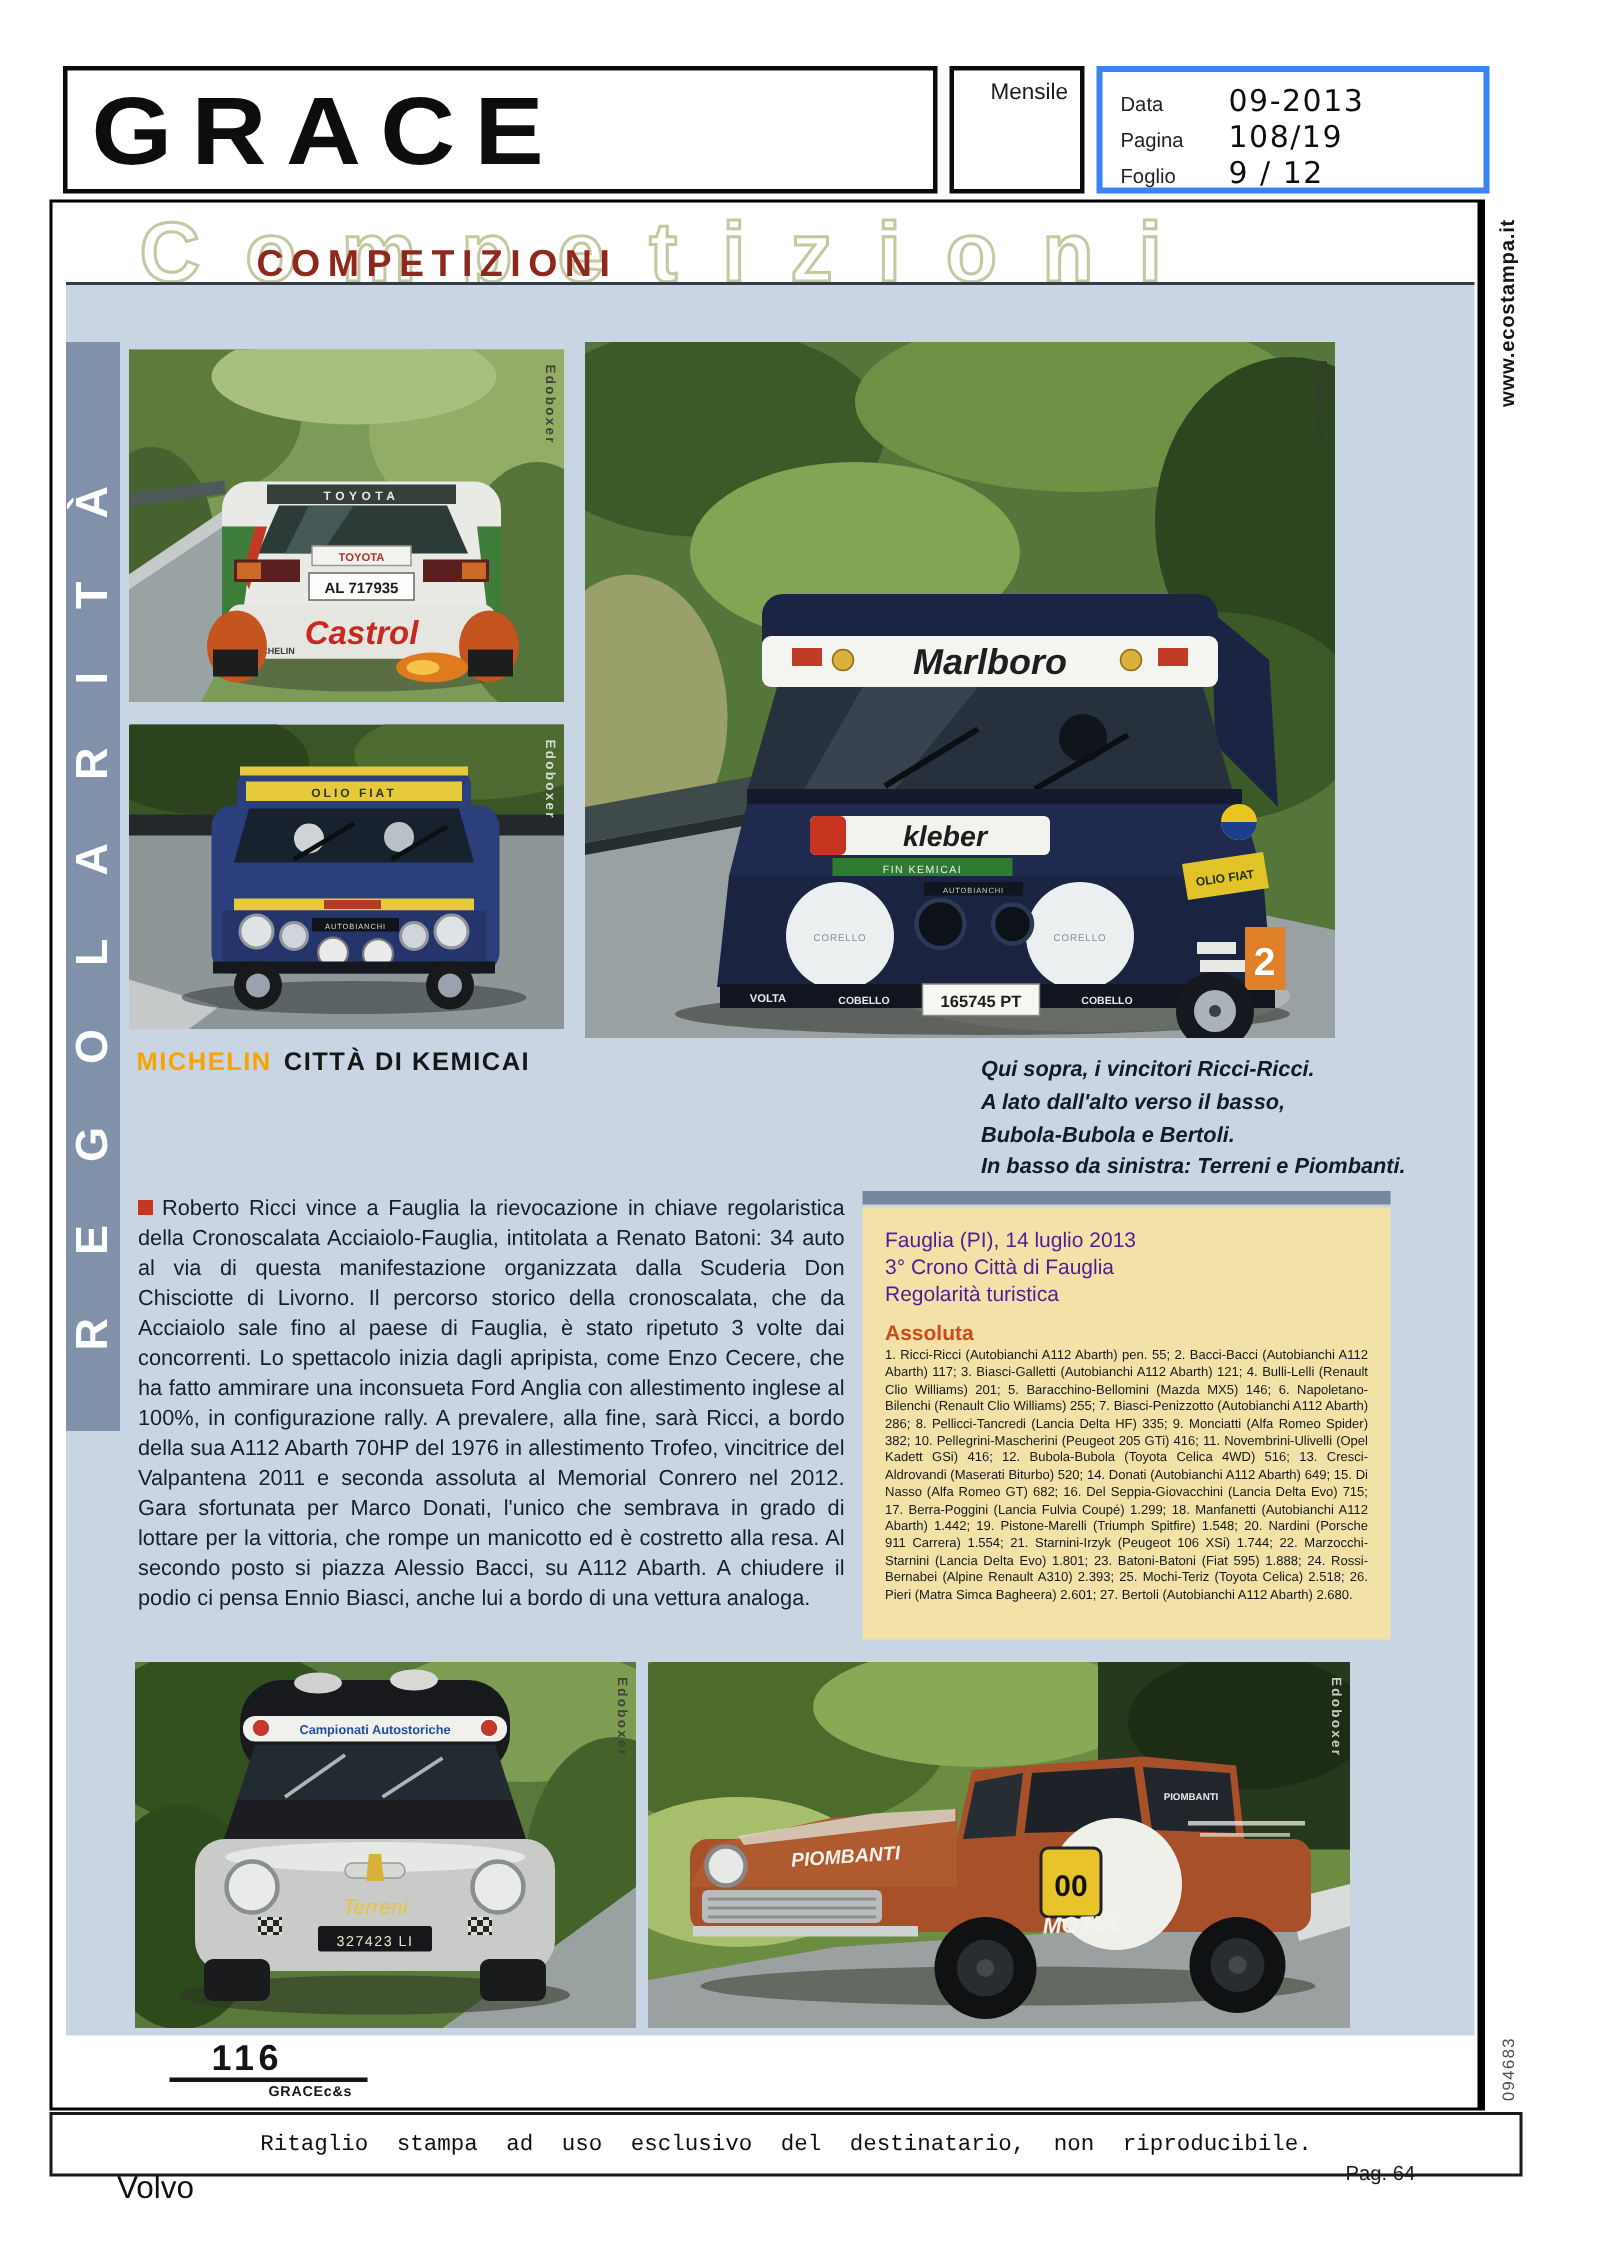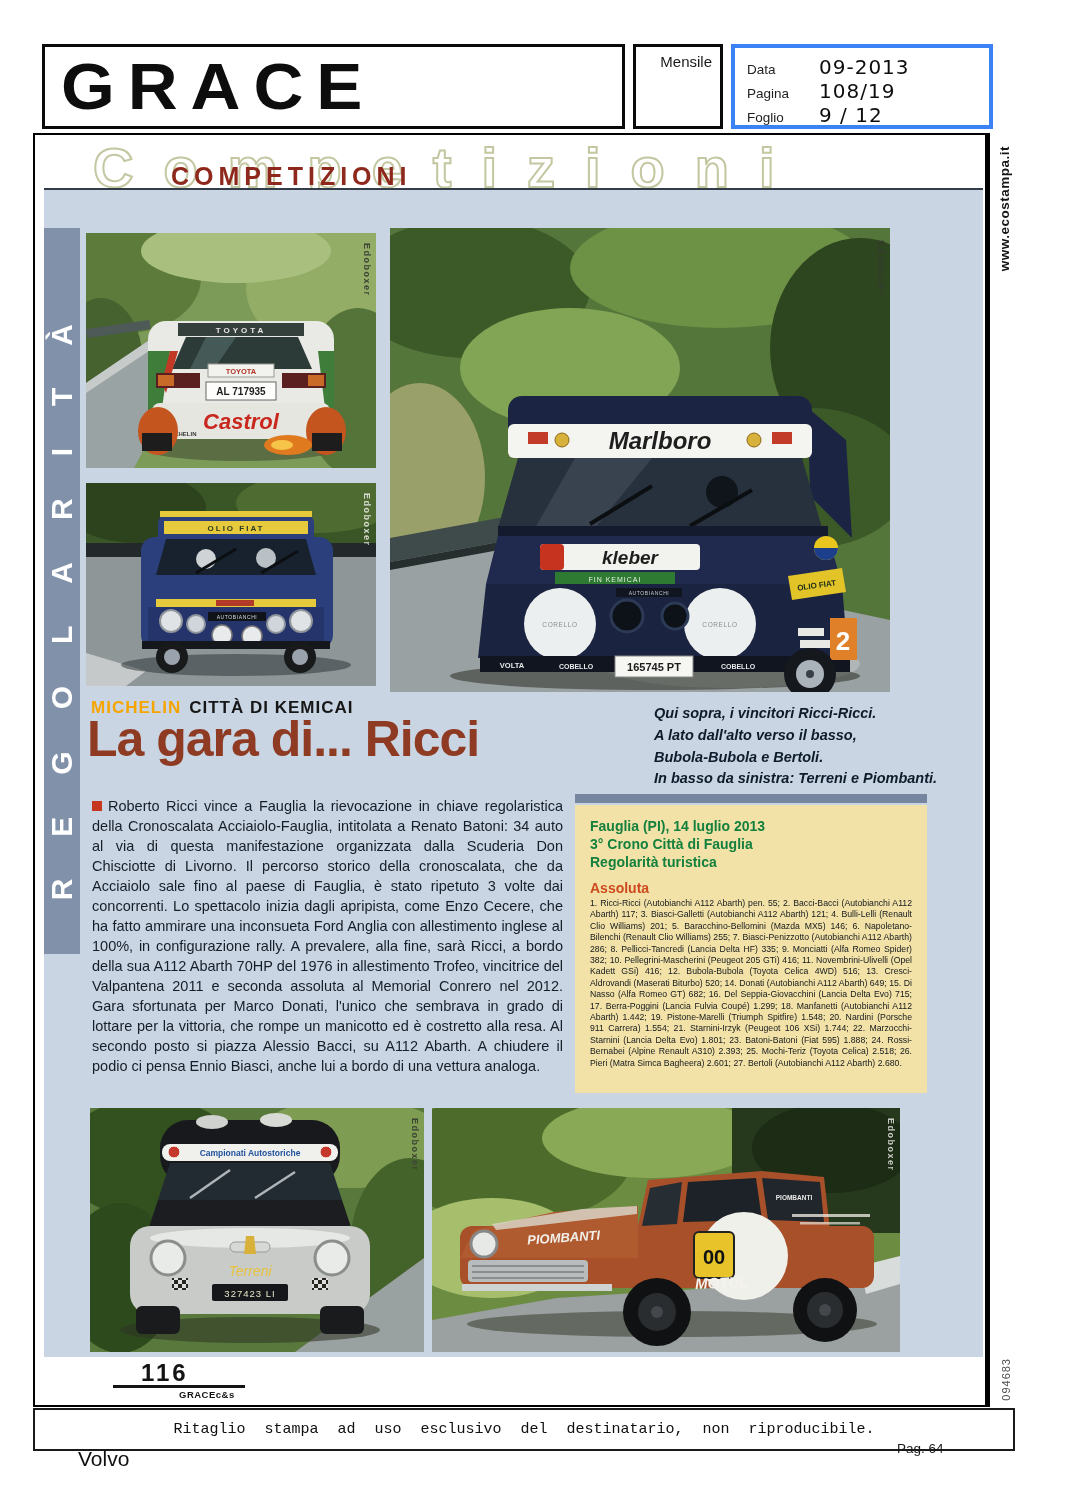--- a/index.html
+++ b/index.html
@@ -45,21 +45,21 @@
   .kicker .rest { color:#161616; }
   .headline { left:43px; top:524px; font-size:50px; font-weight:bold; letter-spacing:-1px;
               color:#8f3a22; line-height:1; white-space:nowrap; }
   .bodytext { left:48px; top:606px; width:471px; font-size:14.5px; line-height:20px;
               text-align:justify; color:#161e28; }
   .bodytext .bullet { display:inline-block; width:10px; height:10px; background:#c5371f; margin-right:6px; }
   .caption { left:610px; top:513px; font-size:14.5px; font-weight:bold; font-style:italic;
              line-height:21.8px; color:#0d1b2a; }
   .divider { left:531px; top:604px; width:352px; height:9px; background:#76869f; }
   .ybox { left:531px; top:615px; width:352px; height:288px; background:#f2e2a8; padding:12px 15px; }
-  .ybox .t { font-size:14px; font-weight:bold; color:#15803d; line-height:18px; }
+  .ybox .t { font-size:14px; font-weight:normal; color:#4c1d95; line-height:18px; }
   .ybox .sub { margin-top:9px; font-size:14px; font-weight:bold; color:#cd4a1e; }
   .ybox .standings { margin-top:2px; font-size:8.7px; line-height:11.4px; text-align:justify; color:#14181c; }
 
   
   .pagenum { left:78px; top:1224px; width:170px; }
   .pagenum .num { font-size:24px; font-weight:bold; letter-spacing:3px; padding-left:28px; color:#141414; }
   .pagenum .rule { width:132px; height:2.5px; background:#141414; margin-top:-2px; }
   .pagenum .brand { font-size:9.5px; font-weight:bold; letter-spacing:0.5px; margin-left:66px; margin-top:1px; color:#141414; }
 
   
@@ -251,21 +251,20 @@
         <circle cx="420" cy="446" r="26" fill="#15181d"></circle>
         <circle cx="420" cy="446" r="14" fill="#aab2ba"></circle>
         <circle cx="420" cy="446" r="4" fill="#3a3f45"></circle>
       </g>
       <text transform="rotate(90 488 12)" x="488" y="12" font-size="9.5" font-weight="bold" letter-spacing="1.5" fill="#343b2f">Edoboxer</text>
     </svg>
 
     <div class="abs kicker">
       <span class="hl">MICHELIN</span><span class="rest">CITTÀ DI KEMICAI</span>
     </div>
-    <div class="abs headline">La gara di... Ricci</div>
     <div class="abs bodytext">
       <span class="bullet"></span><span>Roberto Ricci vince a Fauglia la rievocazione in chiave regolaristica della Cronoscalata Acciaiolo-Fauglia, intitolata a Renato Batoni: 34 auto al via di questa manifestazione organizzata dalla Scuderia Don Chisciotte di Livorno. Il percorso storico della cronoscalata, che da Acciaiolo sale fino al paese di Fauglia, è stato ripetuto 3 volte dai concorrenti. Lo spettacolo inizia dagli apripista, come Enzo Cecere, che ha fatto ammirare una inconsueta Ford Anglia con allestimento inglese al 100%, in configurazione rally. A prevalere, alla fine, sarà Ricci, a bordo della sua A112 Abarth 70HP del 1976 in allestimento Trofeo, vincitrice del Valpantena 2011 e seconda assoluta al Memorial Conrero nel 2012. Gara sfortunata per Marco Donati, l'unico che sembrava in grado di lottare per la vittoria, che rompe un manicotto ed è costretto alla resa. Al secondo posto si piazza Alessio Bacci, su A112 Abarth. A chiudere il podio ci pensa Ennio Biasci, anche lui a bordo di una vettura analoga.</span>
     </div>
 
     <div class="abs caption">
       <div>Qui sopra, i vincitori Ricci-Ricci.</div>
       <div>A lato dall'alto verso il basso,</div>
       <div>Bubola-Bubola e Bertoli.</div>
       <div>In basso da sinistra: Terreni e Piombanti.</div>
     </div>

